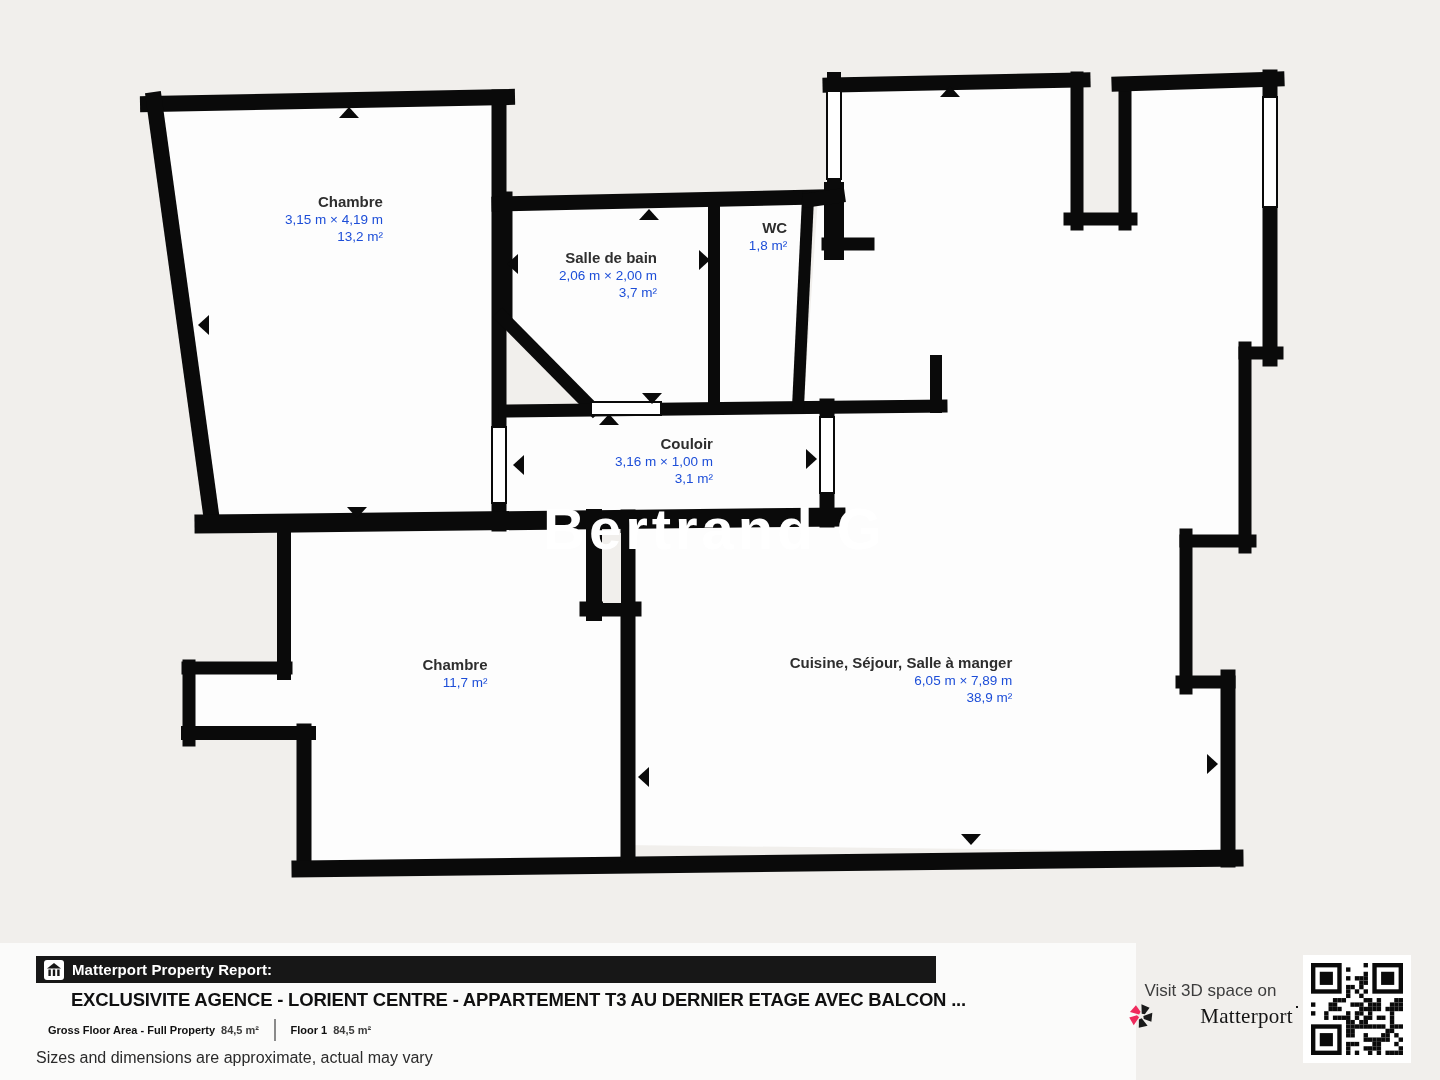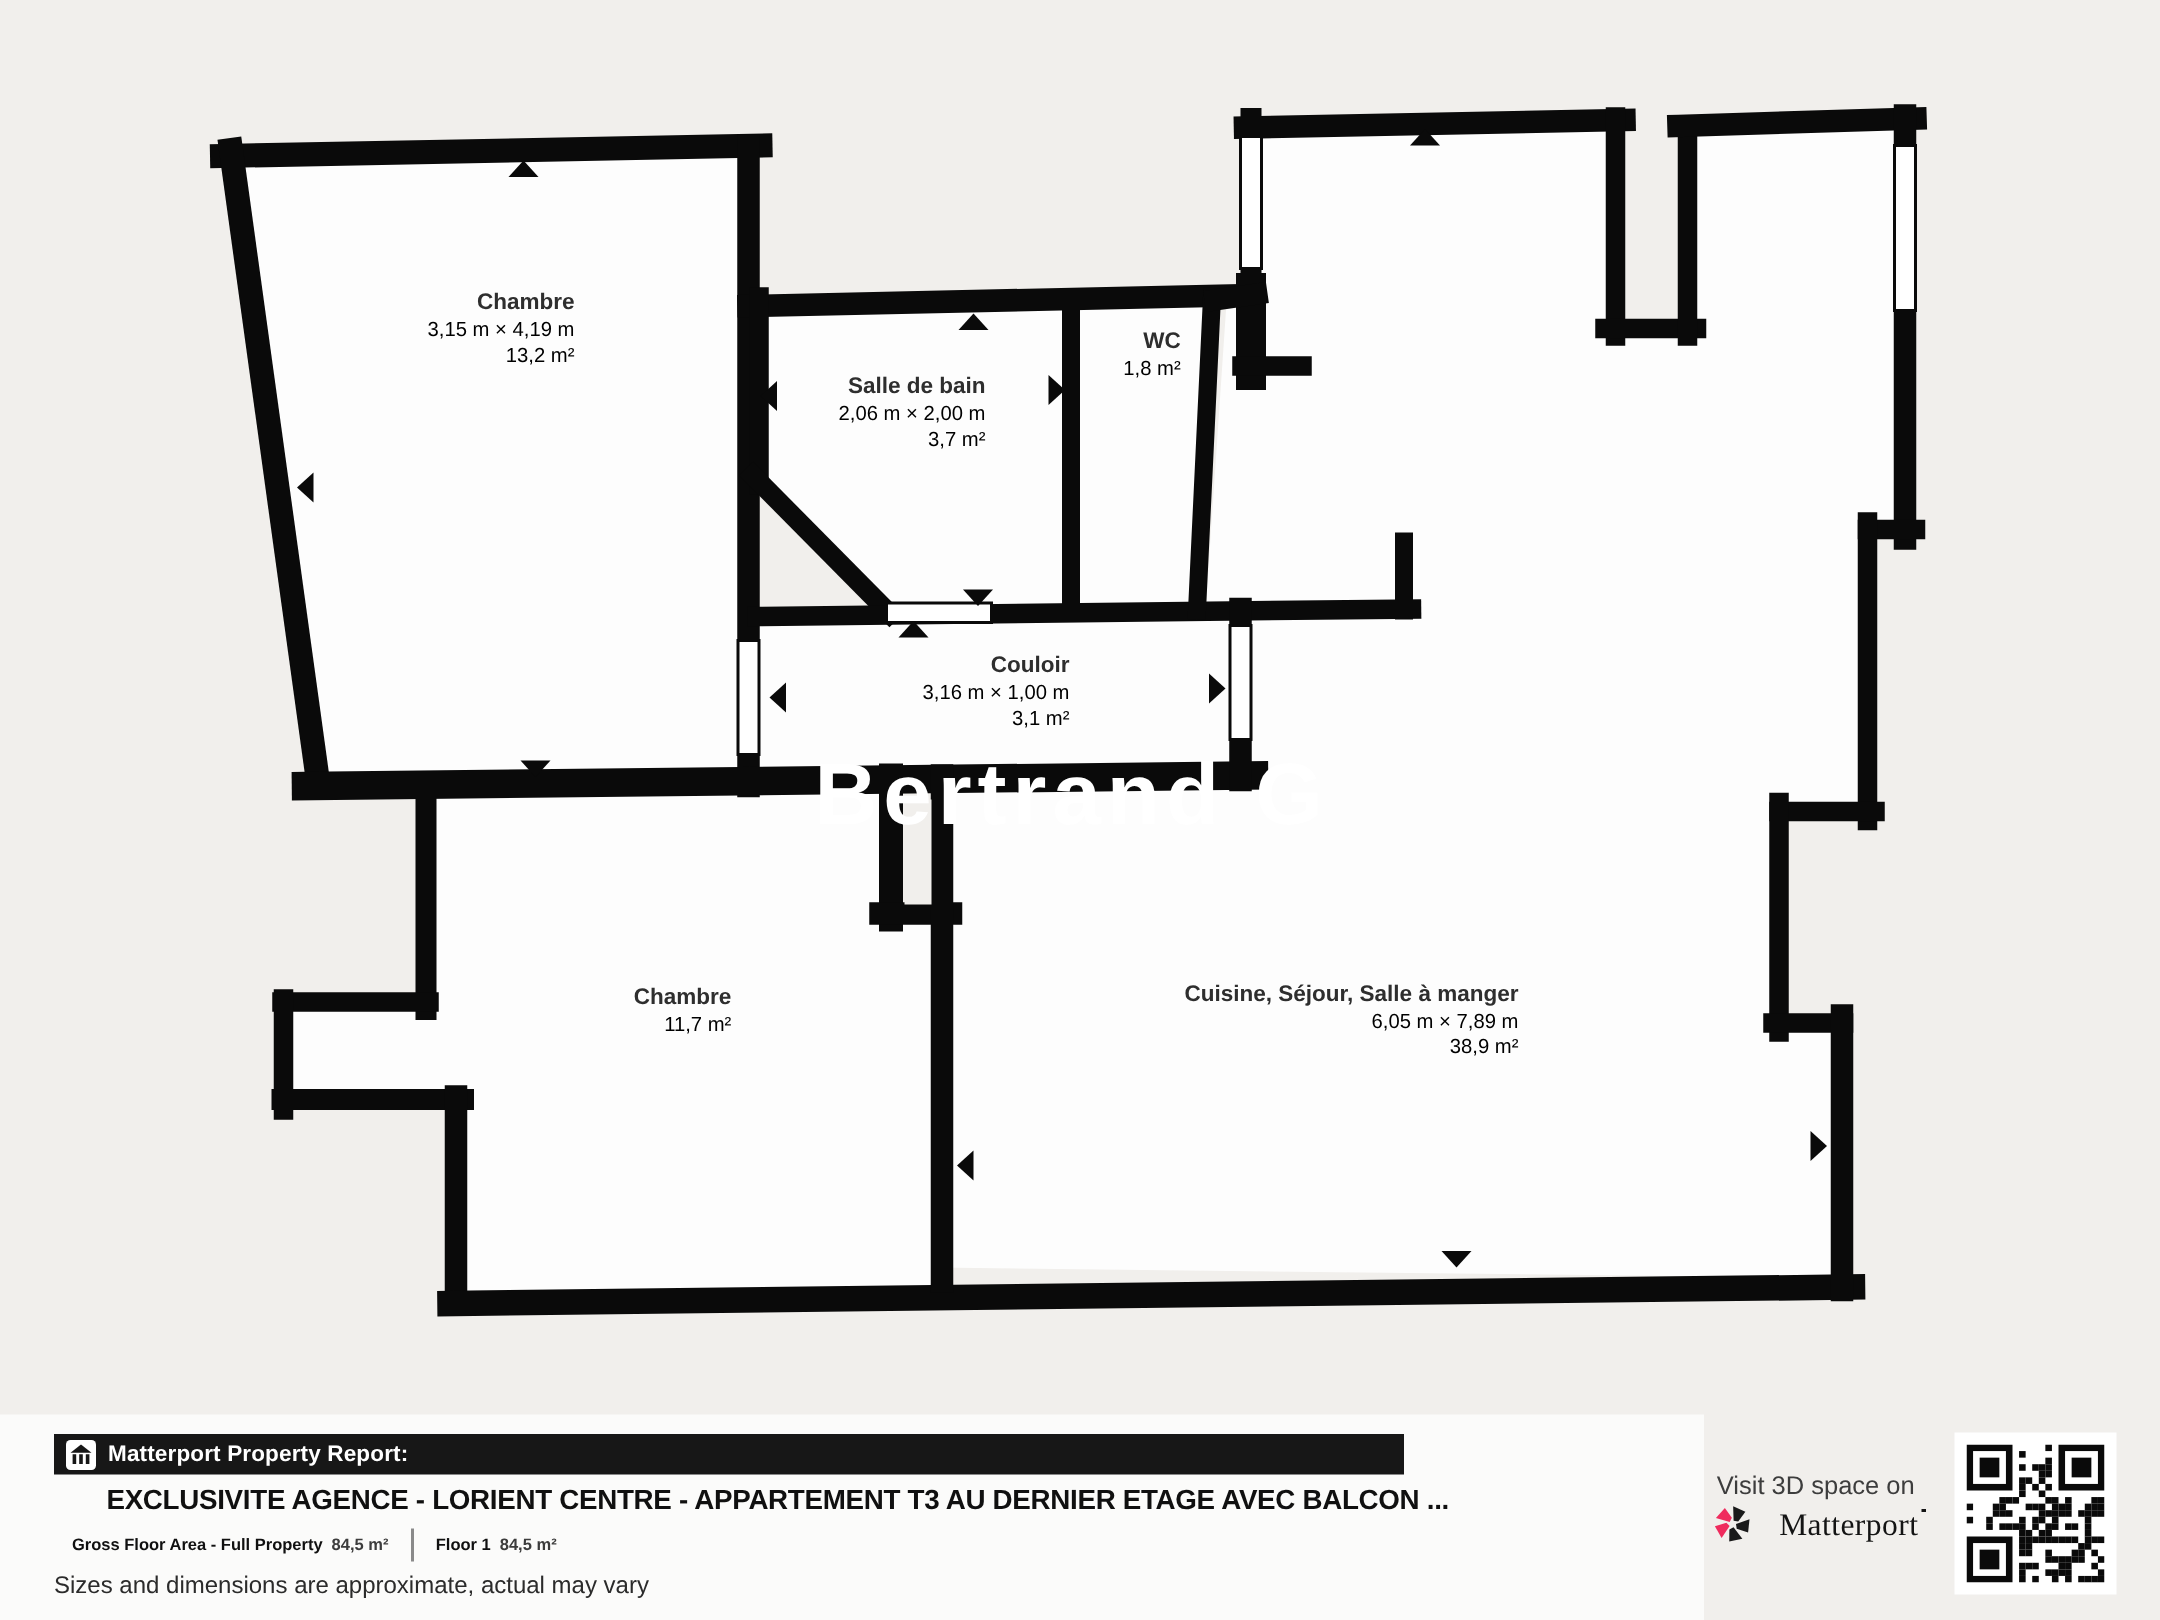--- a/index.html
+++ b/index.html
@@ -7,38 +7,38 @@
     width:1440px;height:1080px;position:relative;overflow:hidden;
     background:#f1efec;
     font-family:"Liberation Sans", sans-serif;
     -webkit-font-smoothing:antialiased;
   }
   #plan-wrap{position:absolute;left:0;top:0;width:1440px;height:943px;}
   #plan-svg{position:absolute;left:0;top:0;}
 
   .room-label{position:absolute;transform:translateX(-50%);text-align:right;white-space:nowrap;pointer-events:none;}
   .room-name{font-size:15px;font-weight:bold;color:#2e2e2e;line-height:19px;}
-  .room-dims,.room-area{font-size:13.5px;color:#000000;line-height:17px;}
+  .room-dims,.room-area{font-size:13.5px;color:#1d4ed8;line-height:17px;}
   .room-dims:empty,.room-area:empty{display:none;}
 
   
   .footer{position:absolute;left:0;top:943px;width:1136px;height:137px;background:#fbfbfa;}
   .report-bar{position:absolute;left:36px;top:13px;width:900px;height:27px;background:#171717;
     display:flex;align-items:center;gap:8px;padding-left:8px;box-sizing:border-box;}
   .report-bar span{color:#fff;font-size:15px;font-weight:bold;letter-spacing:.1px;}
   .report-title{position:absolute;left:36px;top:46px;width:930px;font-size:18.5px;font-weight:bold;
     color:#101010;letter-spacing:-.2px;white-space:nowrap;text-align:right;}
   .info-line{position:absolute;left:36px;top:76px;font-size:11px;color:#101010;display:flex;align-items:center;margin-left:12px;}
   .info-line .b{font-weight:bold;}
   .info-line .v{font-weight:bold;color:#3c3c3c;margin-left:6px;}
   .vdiv{display:inline-block;width:1.5px;height:22px;background:#8a8a8a;margin:0 15px;}
   .disclaimer{position:absolute;left:36px;top:106px;font-size:16px;color:#2b2b2b;}
   .visit{position:absolute;left:1128px;top:38px;width:165px;text-align:center;}
   .visit-text{font-size:17px;color:#3d3d3d;margin-bottom:2px;}
-  .brand-row{display:flex;align-items:center;justify-content:center;gap:18px;}
+  .brand-row{display:flex;align-items:center;justify-content:space-between;gap:18px;}
   .brand-name{font-family:"Liberation Serif", serif;font-size:21px;color:#141414;letter-spacing:.3px;position:relative;}
   .brand-name::after{content:"";position:absolute;right:-5px;top:2px;width:2.5px;height:2.5px;background:#141414;}
   .qr-box{position:absolute;left:1303px;top:12px;width:108px;height:108px;background:#ffffff;
     display:flex;align-items:center;justify-content:center;}
 </style>
 </head>
 <body>
 
 <div id="plan-wrap">
 <svg id="plan-svg" width="1440" height="943" viewBox="0 0 1440 943">

